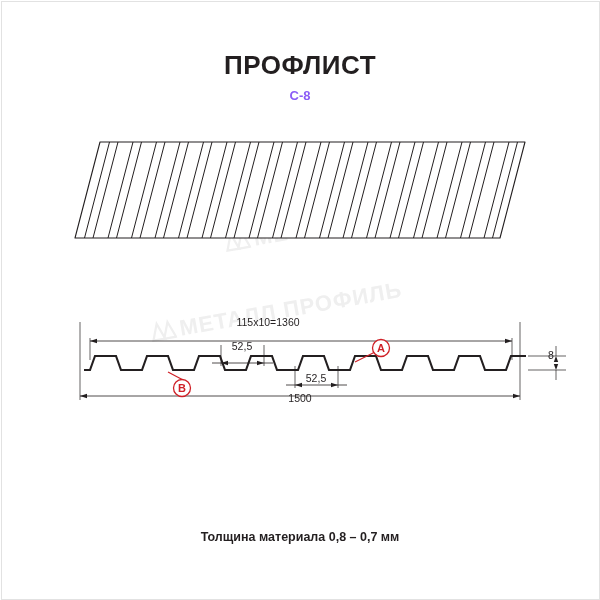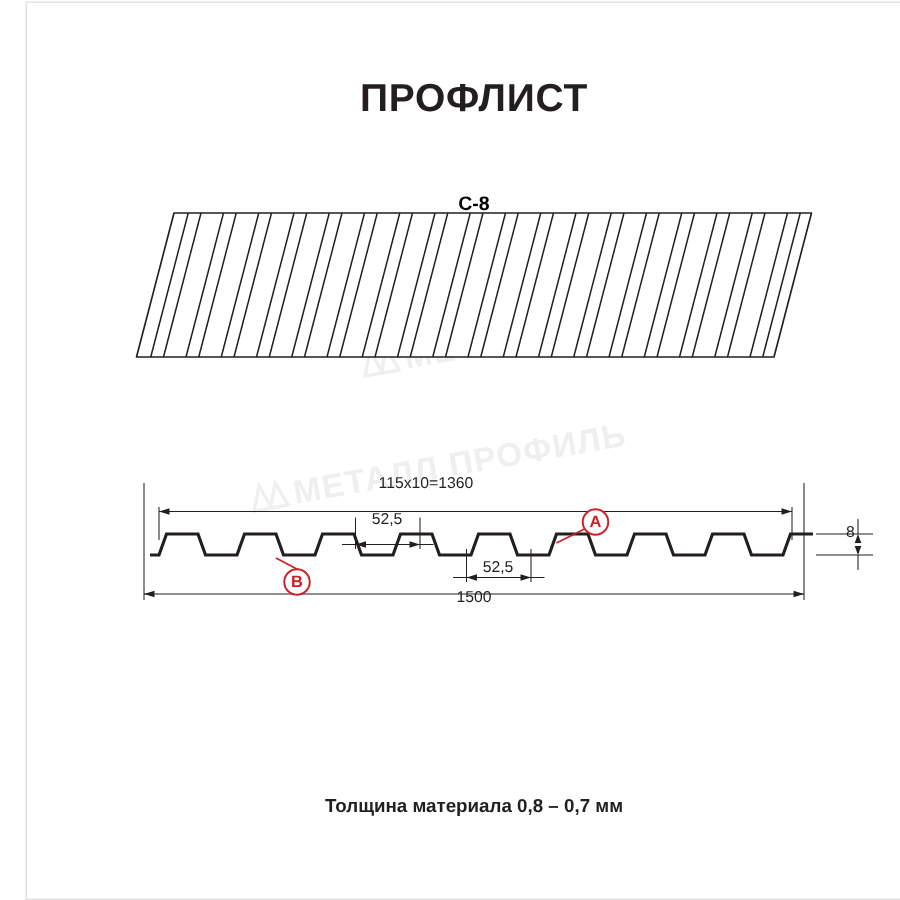--- a/index.html
+++ b/index.html
@@ -10,21 +10,21 @@
     width: 600px;
     height: 600px;
     background: #ffffff;
     font-family: "Liberation Sans", sans-serif;
     color: #000000;
     overflow: hidden;
     position: relative;
   }
   .page {
     position: absolute;
-    left: 16px; top: 0;
+    left: 0; top: 0;
     width: 483px;
     height: 600px;
     padding-left: 40px;
   }
   .border {
     position: absolute;
     left: 0.5px; top: 0.5px;
     width: 599px;
     height: 599px;
     border: 1px solid #e2e2e2;
@@ -40,22 +40,21 @@
     letter-spacing: 0.5px;
     color: #231f20;
   }
   .subtitle {
     position: absolute;
     left: 0; top: 88px;
     width: 600px;
     text-align: center;
     font-size: 13px;
     font-weight: bold;
-    color: #000000;
-    margin-top: 40px;
+    color: #8b5cf6;
   }
   .footer-note {
     position: absolute;
     left: 0; top: 530px;
     width: 600px;
     text-align: center;
     font-size: 12.5px;
     font-weight: bold;
     color: #231f20;
   }

